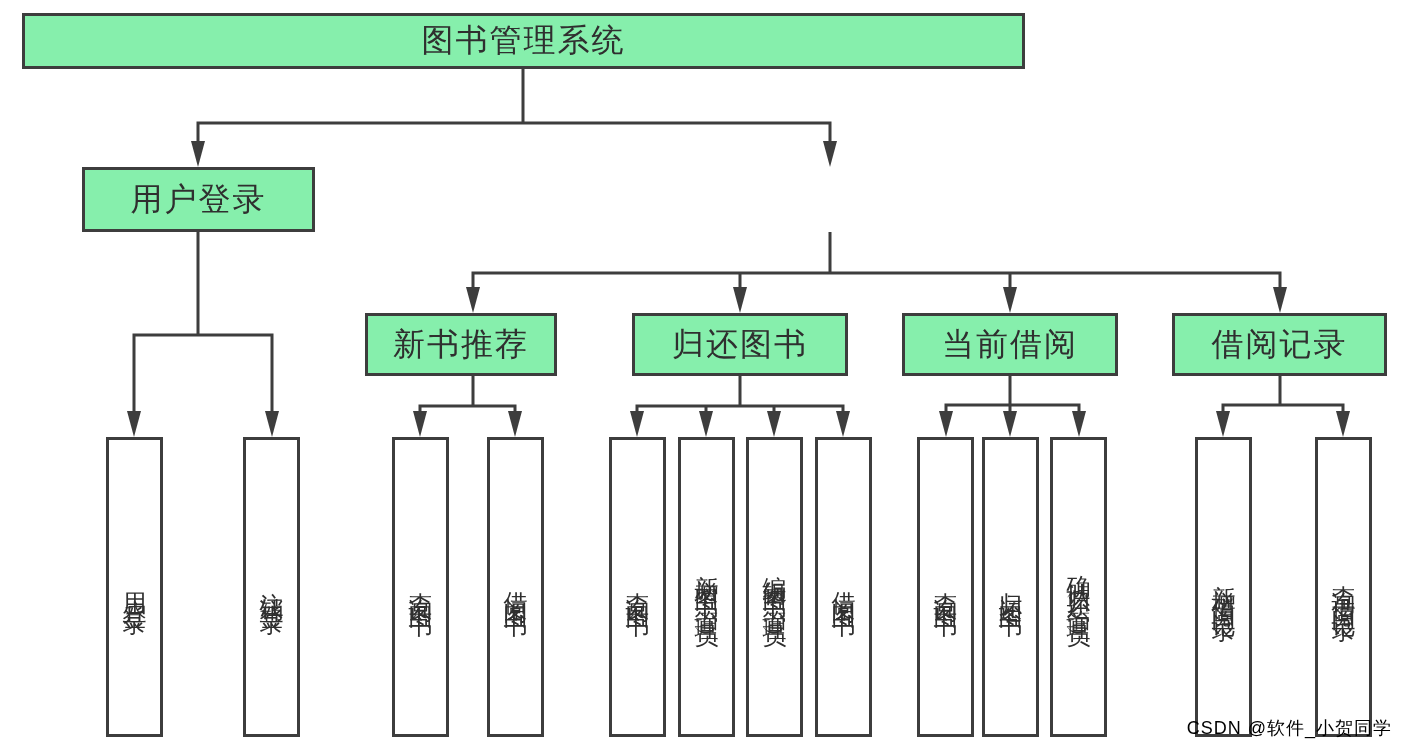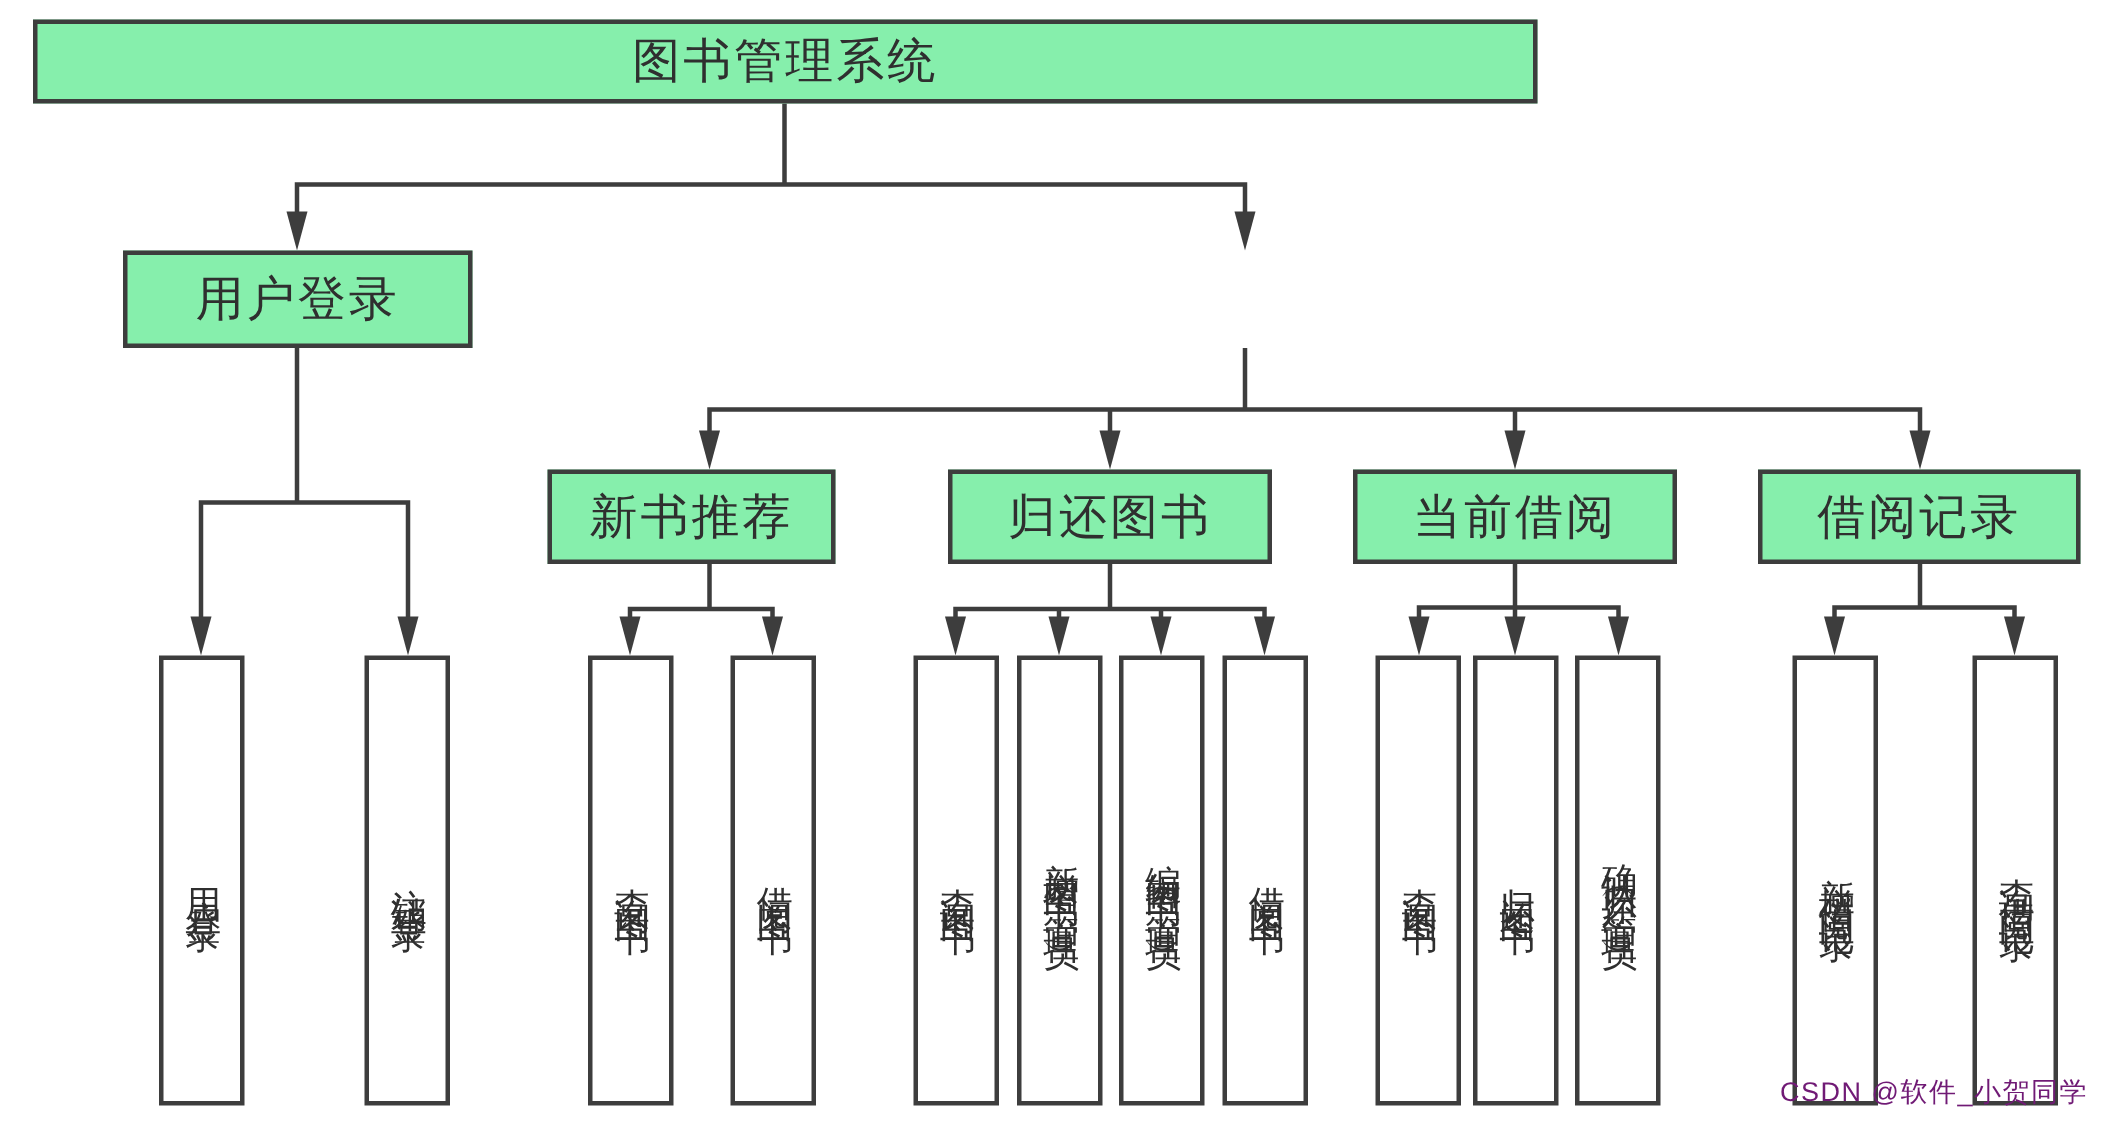--- a/index.html
+++ b/index.html
@@ -65,21 +65,21 @@
   #l-cb-return   { left: 982px; }
   #l-cb-confirm  { left: 1050px; }
   #l-br-add      { left: 1195px; }
   #l-br-query    { left: 1315px; }
 
   #watermark {
     position: absolute;
     right: 13px;
     top: 716px;
     font-size: 18px;
-    color: #701a75;
+    color: #000000;
     letter-spacing: 1px;
     white-space: nowrap;
   }
 </style>
 </head>
 <body>
 
 <div id="canvas">
 
   <svg id="connectors" viewBox="0 0 1405 747" xmlns="http://www.w3.org/2000/svg">

